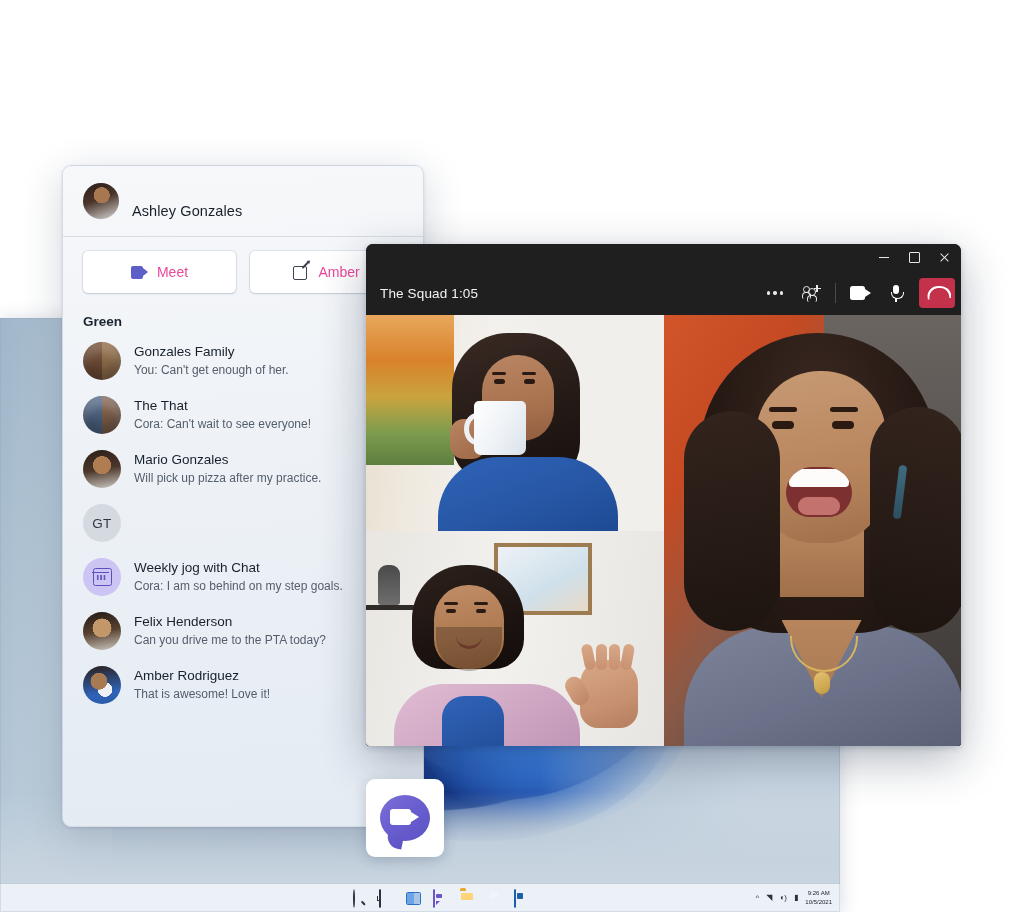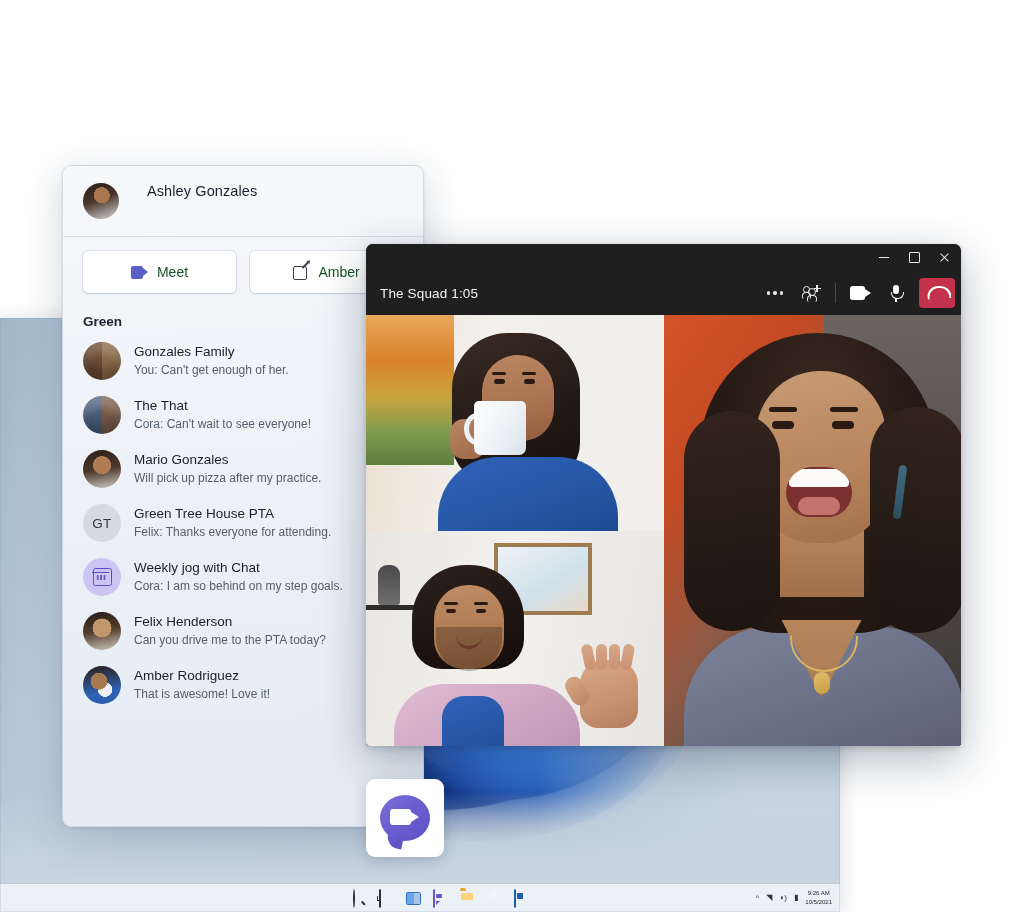--- a/index.html
+++ b/index.html
@@ -117,32 +117,32 @@
 
   
   #flyout{
     position:absolute;left:62px;top:165px;width:360px;height:660px;
     border-radius:9px;overflow:hidden;z-index:30;
     background:linear-gradient(178deg,#f7f8fa 0%,#eef2f7 42%,#e4ebf3 100%);
     box-shadow:0 10px 40px rgba(25,45,75,.20),0 1px 3px rgba(25,45,75,.12);
     border:1px solid rgba(190,202,216,.6);
     display:flex;flex-direction:column;
   }
-  .fly-head{display:flex;align-items:flex-start;gap:28px;padding:17px 0 17px 20px;
+  .fly-head{display:flex;align-items:flex-end;gap:13px;padding:17px 0 17px 20px;
     border-bottom:1px solid rgba(190,202,216,.55);}
   .av{border-radius:50%;overflow:hidden;flex:none;position:relative;background:#d8dee6;}
   .av-36{width:36px;height:36px;}
   .av-38{width:38px;height:38px;}
   .fly-head .name{font-size:14.5px;color:#17202b;letter-spacing:.1px;}
 
   .fly-actions{display:flex;gap:14px;padding:14px 20px 12px;}
   .act{flex:1;height:42px;background:#fff;border-radius:5px;
     box-shadow:0 1px 2px rgba(30,50,80,.14),0 0 0 1px rgba(200,210,222,.5);
     display:flex;align-items:center;justify-content:center;gap:9px;
-    font-size:14px;color:#14532d;cursor:default;}
+    font-size:14px;color:#ec4899;cursor:default;}
   .ic-meet{position:relative;width:17px;height:13px;}
   .ic-meet i{position:absolute;left:0;top:0;width:12px;height:13px;background:#5b5fc7;border-radius:2px;}
   .ic-meet b{position:absolute;left:12px;top:2.5px;width:0;height:0;
     border-top:4px solid transparent;border-bottom:4px solid transparent;border-left:5px solid #5b5fc7;}
   .ic-chat{position:relative;width:16px;height:16px;}
   .ic-chat i{position:absolute;left:0;top:2px;width:12px;height:12px;
     border:1.5px solid #3d4450;border-radius:2px;}
   .ic-chat b{position:absolute;right:-1px;top:0px;width:9px;height:2px;background:#3d4450;
     transform:rotate(-45deg);border-radius:1px;}
   .ic-chat b:after{content:"";position:absolute;right:-2px;top:-1px;width:0;height:0;
@@ -465,24 +465,20 @@
                radial-gradient(circle at 50% 40%,#b07d52 0 30%,transparent 31%),
                linear-gradient(170deg,#2c1f18 0%,#4b362a 50%,#cfcbc4 100%);"></div>
         <div class="txt">
           <div class="t1">Mario Gonzales</div>
           <div class="t2">Will pick up pizza after my practice.</div>
         </div>
       </div>
 
       <div class="row">
         <div class="ini">GT</div>
-        <div class="txt">
-          <div class="t1">Green Tree House PTA</div>
-          <div class="t2">Felix: Thanks everyone for attending.</div>
-        </div>
       </div>
 
       <div class="row">
         <div class="cal">
             <span class="g">
               <i></i>
             </span>
           </div>
         <div class="txt">
           <div class="t1">Weekly jog with Chat</div>

